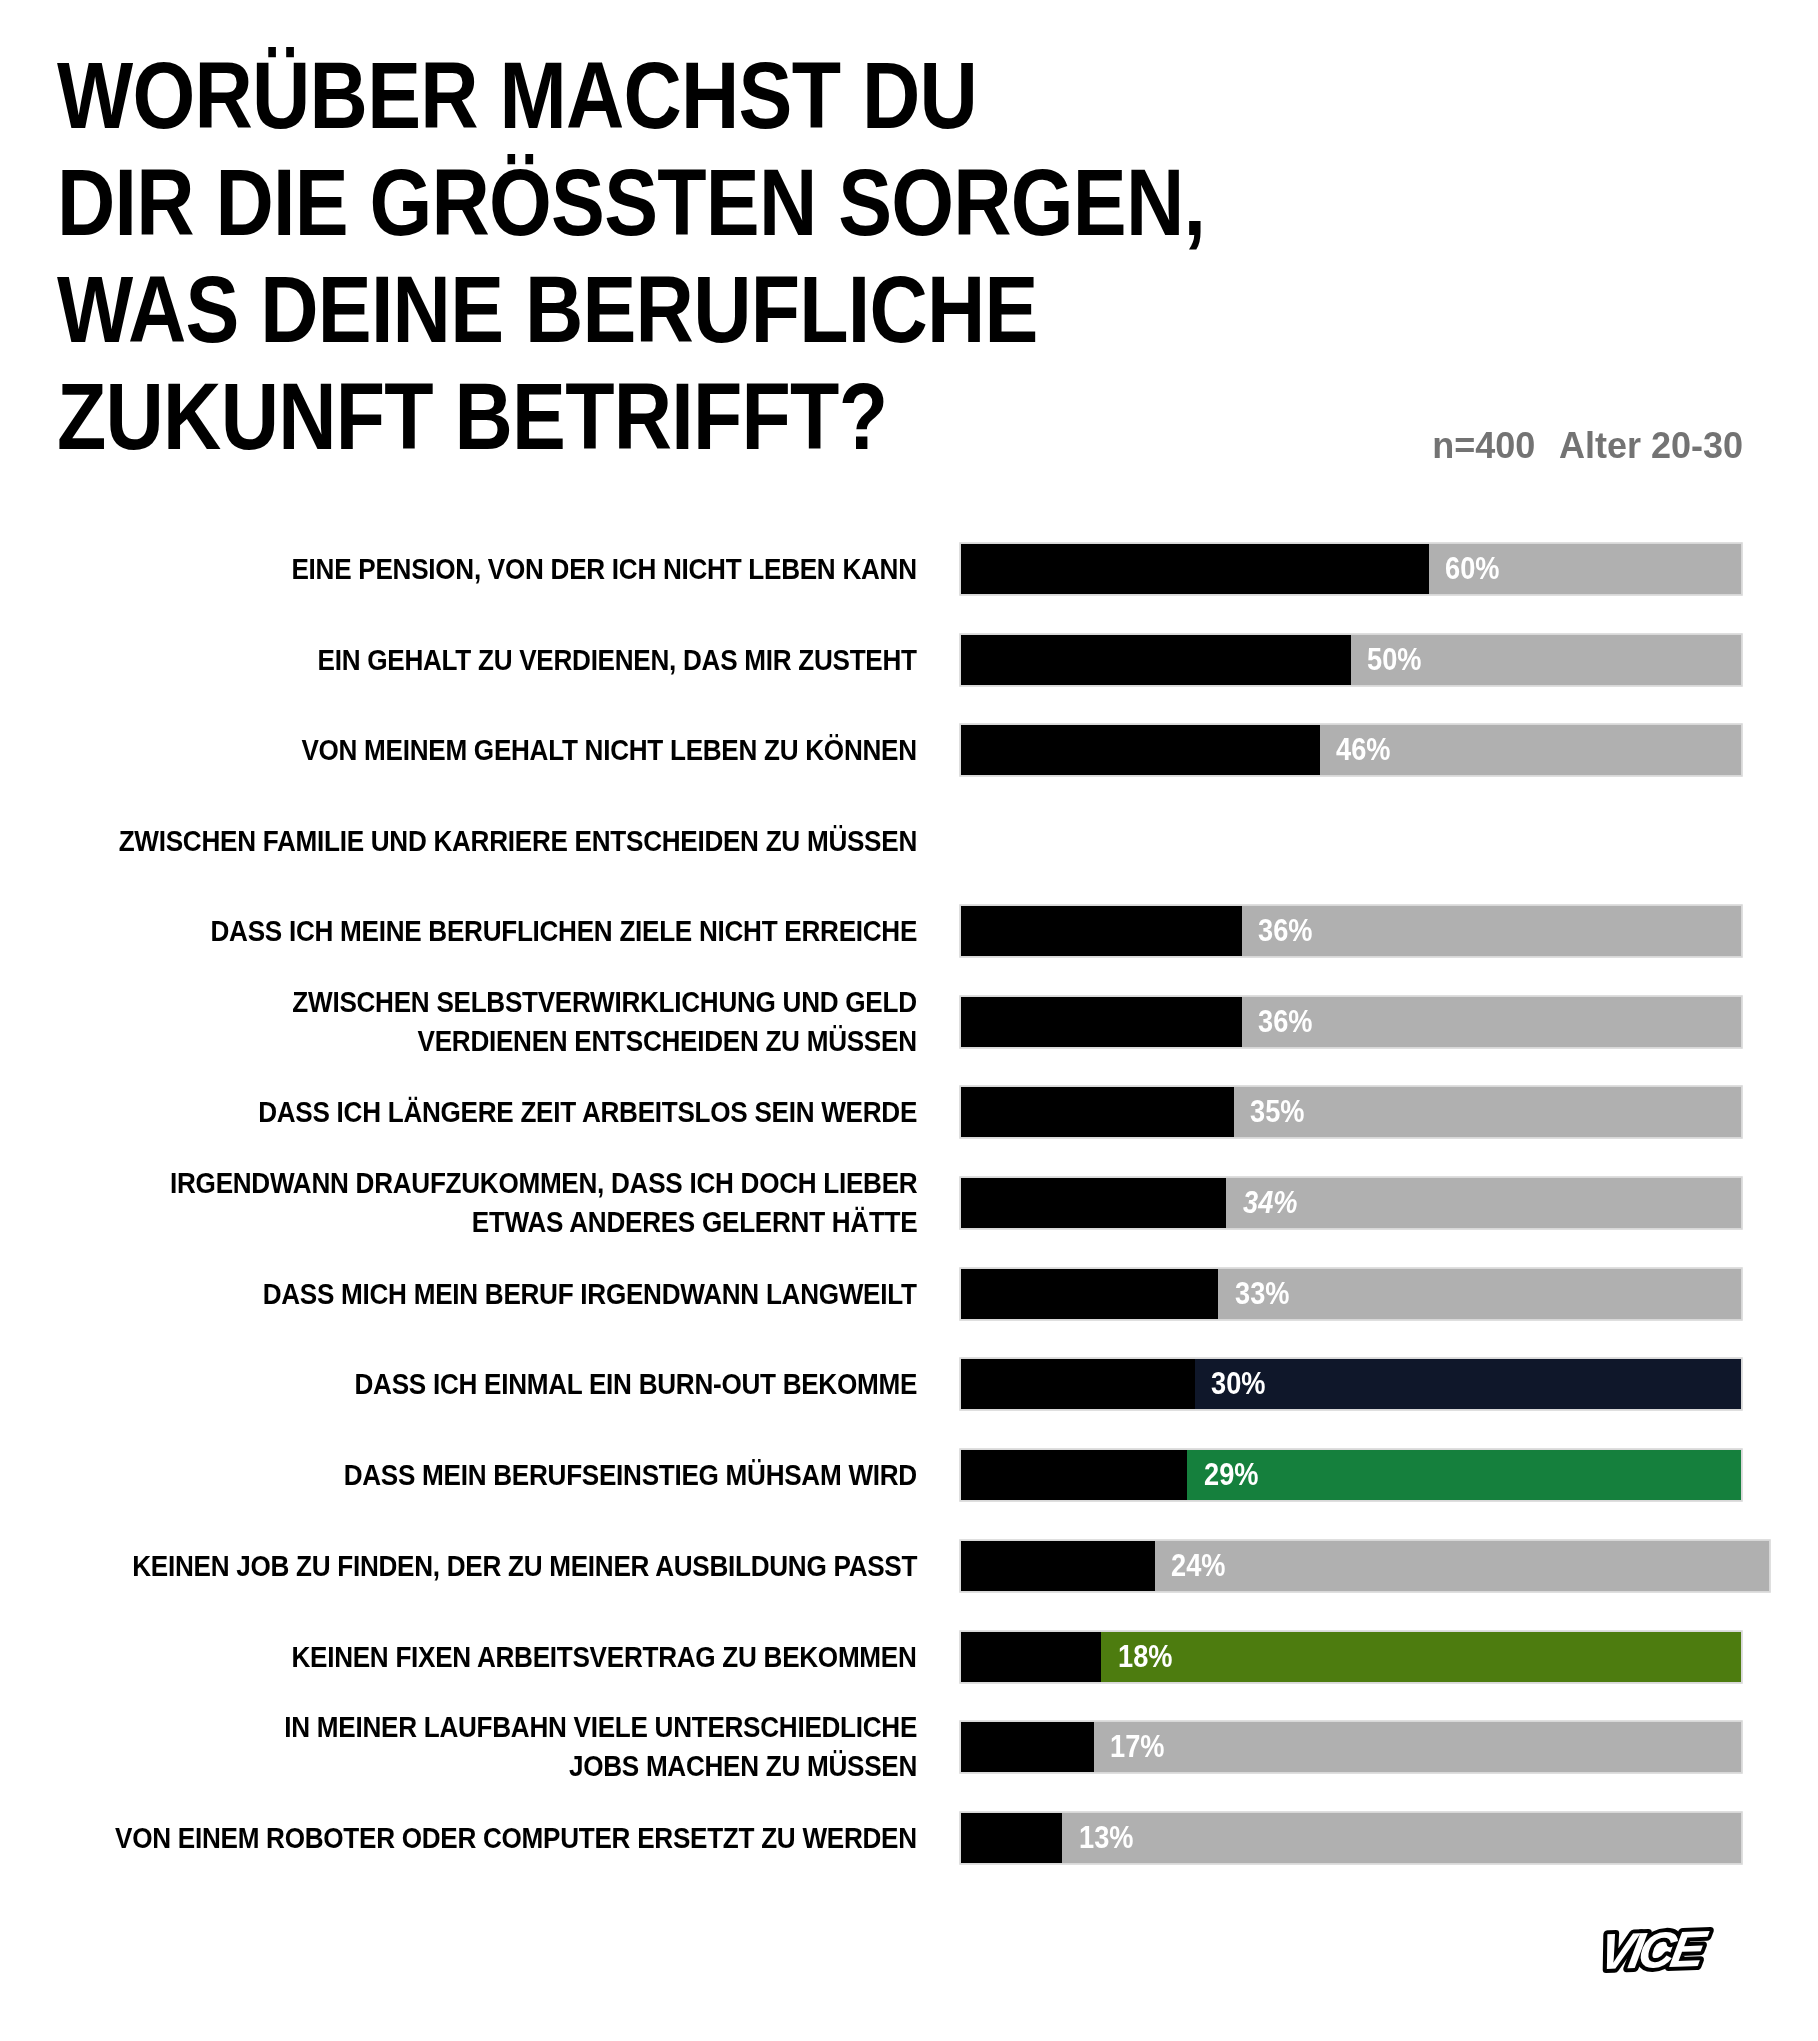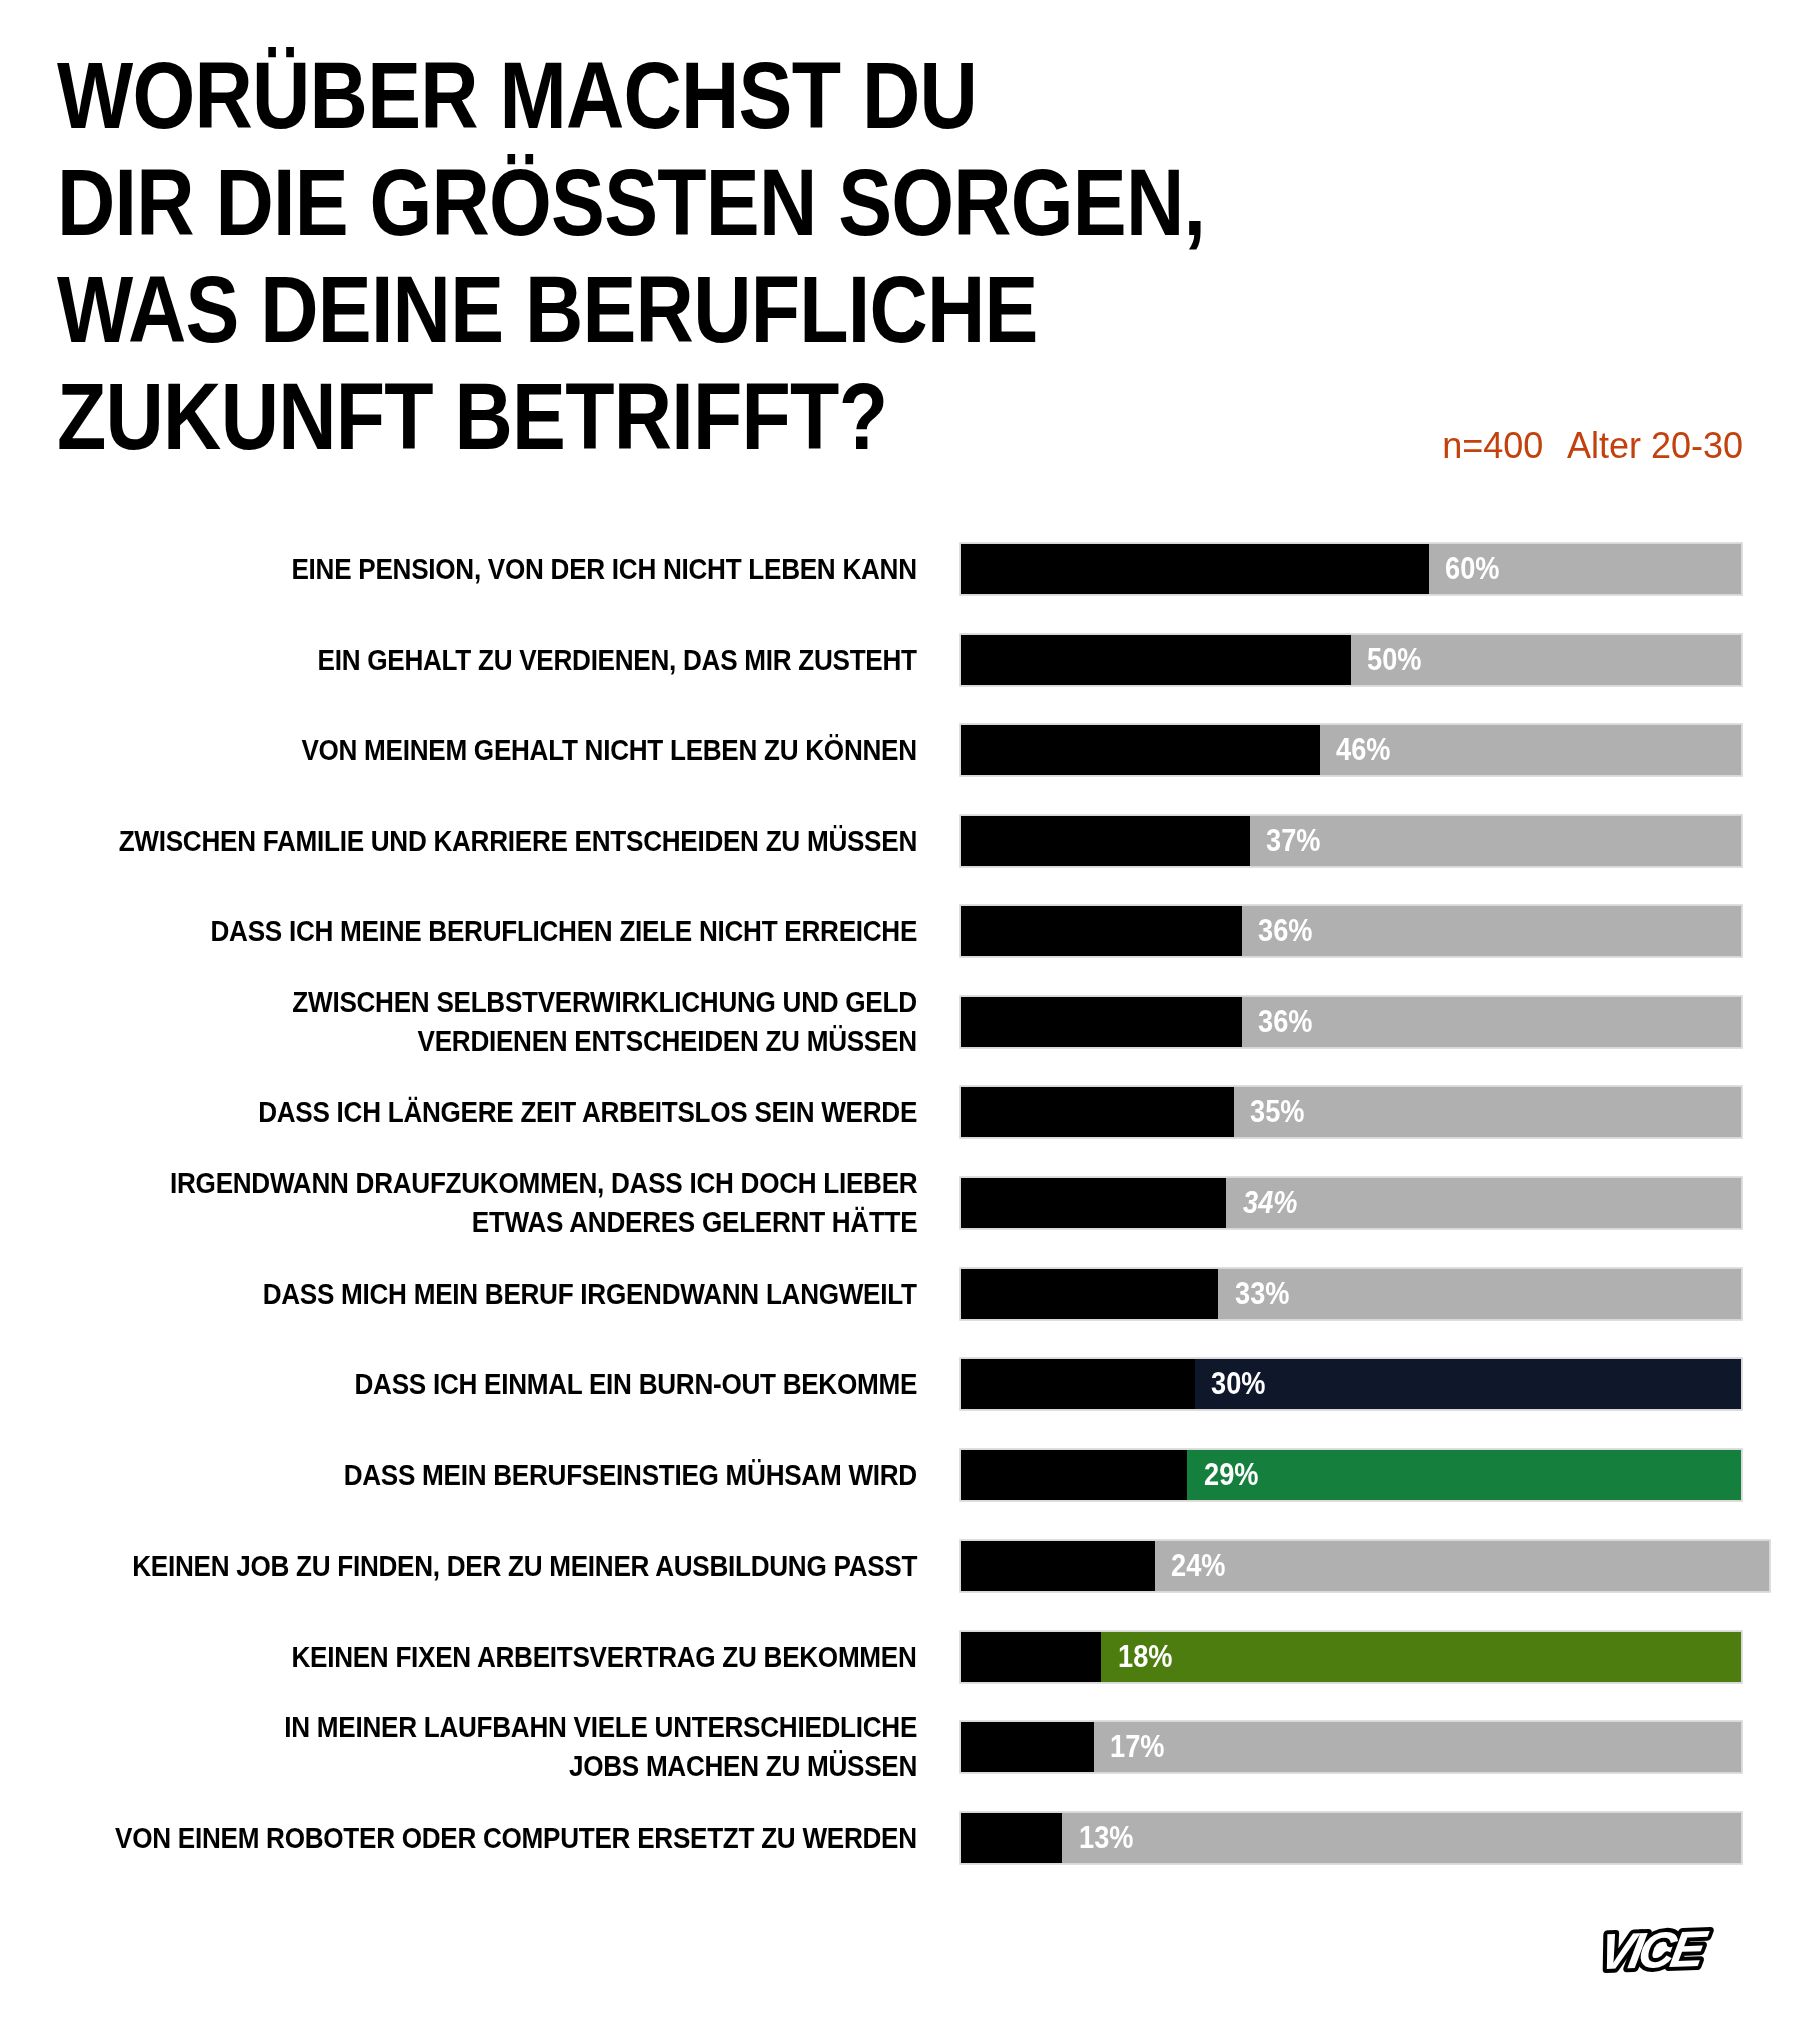--- a/index.html
+++ b/index.html
@@ -8,21 +8,21 @@
     font-family:"Liberation Sans","DejaVu Sans",sans-serif;
   }
   .chart-title{
     position:absolute;left:57px;top:42px;
     font-size:95px;font-weight:bold;line-height:107px;color:#000;
     letter-spacing:-0.9px;white-space:nowrap;
     transform:scaleX(0.85);transform-origin:left top;
   }
   .meta{
     position:absolute;top:428px;right:75px;
-    font-size:36px;font-weight:normal;color:#c2410c;line-height:36px;white-space:nowrap;text-align:right;
+    font-size:36px;font-weight:bold;color:#737373;line-height:36px;white-space:nowrap;text-align:right;
   }
   .meta .age{margin-left:23.6px;}
   .row{position:absolute;left:0;width:1818px;height:50px;}
   .row-label{
     position:absolute;left:0;top:0;width:917px;height:100%;
     display:flex;align-items:center;justify-content:flex-end;
   }
   .row-label > span{
     display:block;text-align:right;
     font-size:29px;font-weight:bold;line-height:39px;color:#000;
@@ -82,24 +82,20 @@
         </div>
         <div class="bar-track" style="background: rgb(176, 176, 176); box-shadow: rgb(216, 216, 216) 0px 0px 0px 1.8px;">
           <div class="bar-fill" style="width: 46%; background: rgb(0, 0, 0);"></div>
           <span class="bar-value" style="left: calc(46% + 16.4px); color: rgb(255, 255, 255);">46%</span>
         </div>
       </div>
       <div class="row" style="top: 816px; height: 50px;">
         <div class="row-label">
           <span>ZWISCHEN FAMILIE UND KARRIERE ENTSCHEIDEN ZU MÜSSEN</span>
         </div>
-        <div class="bar-track" style="background: rgb(176, 176, 176); box-shadow: rgb(216, 216, 216) 0px 0px 0px 1.8px;">
-          <div class="bar-fill" style="width: 37%; background: rgb(0, 0, 0);"></div>
-          <span class="bar-value" style="left: calc(37% + 16.4px); color: rgb(255, 255, 255);">37%</span>
-        </div>
       </div>
       <div class="row" style="top: 906px; height: 50px;">
         <div class="row-label">
           <span>DASS ICH MEINE BERUFLICHEN ZIELE NICHT ERREICHE</span>
         </div>
         <div class="bar-track" style="background: rgb(176, 176, 176); box-shadow: rgb(216, 216, 216) 0px 0px 0px 1.8px;">
           <div class="bar-fill" style="width: 36%; background: rgb(0, 0, 0);"></div>
           <span class="bar-value" style="left: calc(36% + 16.4px); color: rgb(255, 255, 255);">36%</span>
         </div>
       </div>

